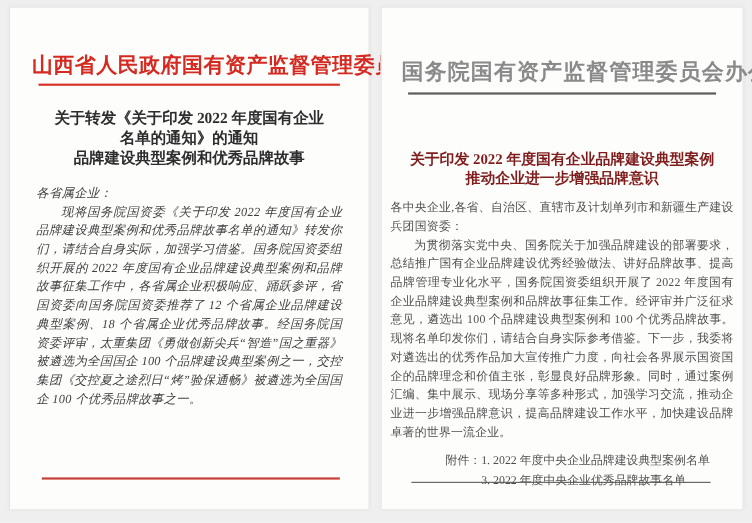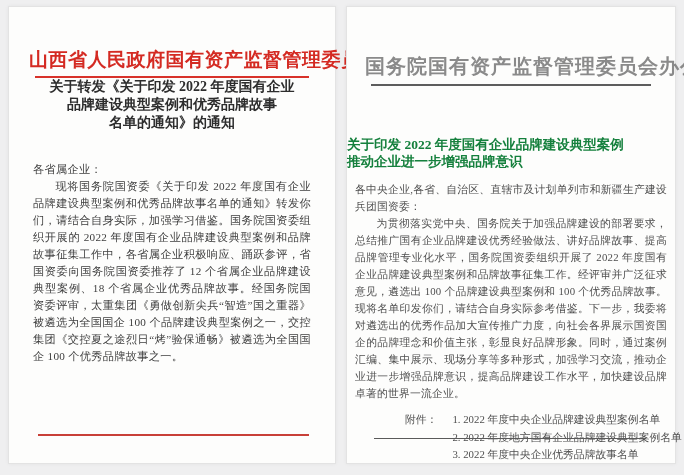--- a/index.html
+++ b/index.html
@@ -19,72 +19,72 @@
   .page-right { left:346px; width:330px; }
 
   
   .lp-header {
     margin:40px 20px 0; text-align:center;
     color:#d42a22; font-weight:bold; font-size:19px;
     letter-spacing:0.5px; line-height:26px; white-space:nowrap;
   }
   .lp-header-rule { margin:3px 26px 0; height:2px; background:#d8322a; }
   .lp-title {
-    text-align:center;
+    margin-top:22px; text-align:center;
     font-size:14px; font-weight:bold; line-height:18px; color:#2d2d2d;
   }
   .lp-body {
-    margin:29px 24px 0; font-size:11.2px; line-height:17px;
-    color:#3e3e3e; text-align:justify; letter-spacing:0.3px;
+    margin:14px 24px 0; font-size:11.2px; line-height:17px;
+    color:#3e3e3e; text-align:justify; letter-spacing:0.3px;font-style:italic;
   }
   .lp-body p.indent, .rp-body p.indent { text-indent:2em; }
   .lp-foot-rule {
     position:absolute; left:29px; right:26px; bottom:27px;
     height:2px; background:#c84038;
   }
 
   
   .rp-header {
     margin:46px 18px 0; text-align:center;
     color:#8a8a8a; font-weight:600; font-size:20px;
     letter-spacing:1px; line-height:26px; white-space:nowrap;
   }
   .rp-header-rule { margin:5px 24px 0; height:2px; background:#5d5d5d; }
   .rp-title {
-    margin-top:50px; text-align:left;
-    font-size:13.5px; font-weight:bold; line-height:17px; color:#15803d;
+    margin-top:50px; text-align:center;
+    font-size:13.5px; font-weight:bold; line-height:17px; color:#7f1d1d;
   }
   .rp-body {
     margin:11px 8px 0; font-size:10.8px; line-height:17px;
     color:#4f4f4f; text-align:justify; letter-spacing:0.2px;
   }
   .rp-attachments {
     display:flex; margin:9px 24px 0 58px;
     font-size:10.8px; line-height:17.5px; color:#4f4f4f;
   }
   .rp-attachments .attach-label { flex:none; }
-  .rp-attachments .attach-items div { white-space:nowrap;margin-left:15px; }
+  .rp-attachments .attach-items div { white-space:nowrap; }
   .rp-foot-rule {
     position:absolute; left:27px; right:29px; bottom:24px;
     height:1.5px; background:#5a5a5a;
   }
 </style>
 </head>
 <body>
 
 <div class="stage">
 
   <div class="page page-left">
     <div class="lp-header">山西省人民政府国有资产监督管理委员会</div>
     <div class="lp-header-rule"></div>
 
     <div class="lp-title">
       <div>关于转发《关于印发 2022 年度国有企业</div>
+      <div>名单的通知》的通知</div>
       <div>品牌建设典型案例和优秀品牌故事</div>
-      <div>名单的通知》的通知</div>
     </div>
 
     <div class="lp-body">
       <p>各省属企业：</p>
       <p class="indent">现将国务院国资委《关于印发 2022 年度国有企业品牌建设典型案例和优秀品牌故事名单的通知》转发你们，请结合自身实际，加强学习借鉴。国务院国资委组织开展的 2022 年度国有企业品牌建设典型案例和品牌故事征集工作中，各省属企业积极响应、踊跃参评，省国资委向国务院国资委推荐了 12 个省属企业品牌建设典型案例、18 个省属企业优秀品牌故事。经国务院国资委评审，太重集团《勇做创新尖兵“智造”国之重器》被遴选为全国国企 100 个品牌建设典型案例之一，交控集团《交控夏之途烈日“烤”验保通畅》被遴选为全国国企 100 个优秀品牌故事之一。</p>
     </div>
 
     <div class="lp-foot-rule"></div>
   </div>
 
@@ -99,21 +99,20 @@
 
     <div class="rp-body">
       <p>各中央企业,各省、自治区、直辖市及计划单列市和新疆生产建设兵团国资委：</p>
       <p class="indent">为贯彻落实党中央、国务院关于加强品牌建设的部署要求，总结推广国有企业品牌建设优秀经验做法、讲好品牌故事、提高品牌管理专业化水平，国务院国资委组织开展了 2022 年度国有企业品牌建设典型案例和品牌故事征集工作。经评审并广泛征求意见，遴选出 100 个品牌建设典型案例和 100 个优秀品牌故事。现将名单印发你们，请结合自身实际参考借鉴。下一步，我委将对遴选出的优秀作品加大宣传推广力度，向社会各界展示国资国企的品牌理念和价值主张，彰显良好品牌形象。同时，通过案例汇编、集中展示、现场分享等多种形式，加强学习交流，推动企业进一步增强品牌意识，提高品牌建设工作水平，加快建设品牌卓著的世界一流企业。</p>
     </div>
 
     <div class="rp-attachments">
       <div class="attach-label">附件：</div>
       <div class="attach-items">
         <div>1. 2022 年度中央企业品牌建设典型案例名单</div>
-        <div>2. 2022 年度地方国有企业品牌建设典型案例名单</div>
         <div>3. 2022 年度中央企业优秀品牌故事名单</div>
       </div>
     </div>
 
     <div class="rp-foot-rule"></div>
   </div>
 
 </div>
 
 </body></html>

